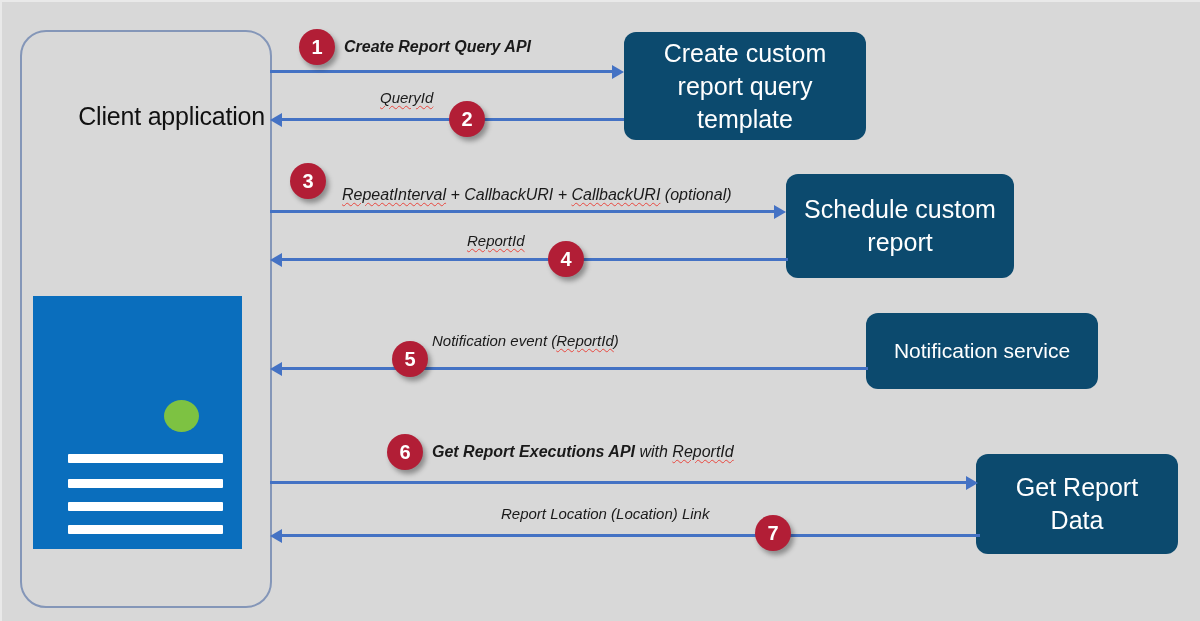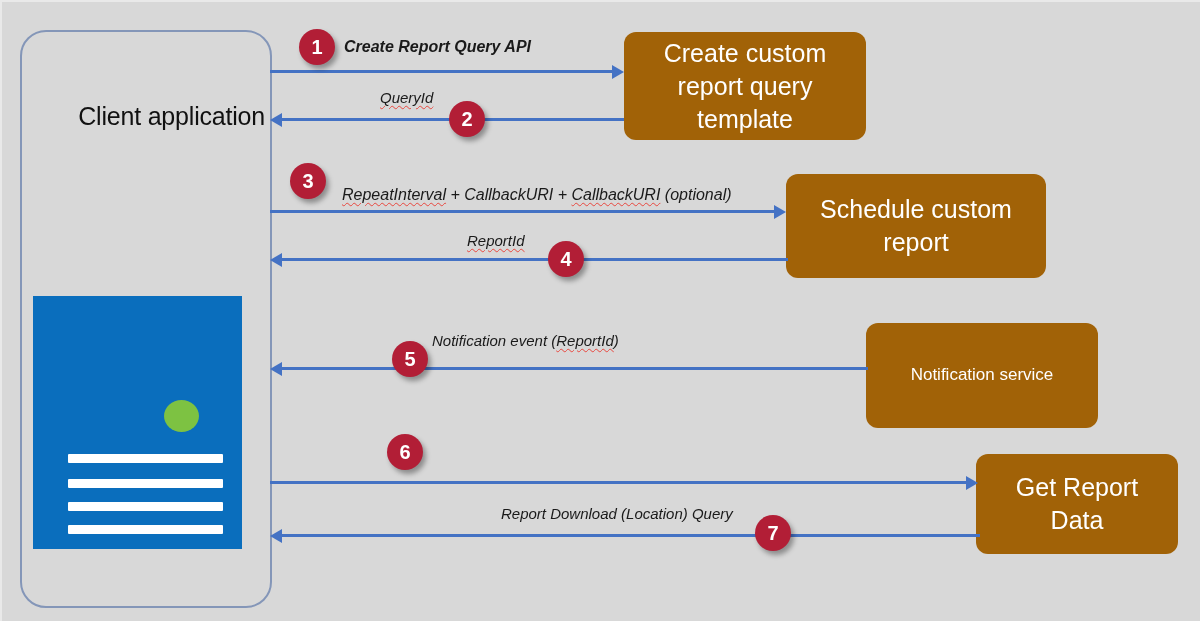--- a/index.html
+++ b/index.html
@@ -67,21 +67,21 @@
     left: 66px;
     width: 155px;
     height: 9px;
     background: #ffffff;
     border-radius: 1px;
   }
 
   
   .proc-box {
     position: absolute;
-    background: #a16207;
+    background: #0c4a6e;
     border-radius: 12px;
     color: #ffffff;
     display: flex;
     align-items: center;
     justify-content: center;
     text-align: center;
     line-height: 1.32;
     box-sizing: border-box;
     padding: 4px 10px;
   }
@@ -156,25 +156,25 @@
   <div class="doc-dot"></div>
   <div class="doc-line" style="top:452px;"></div>
   <div class="doc-line" style="top:477px;"></div>
   <div class="doc-line" style="top:500px;"></div>
   <div class="doc-line" style="top:523px;"></div>
 
   <div class="proc-box" style="left:622px; top:30px; width:242px; height:108px; font-size:25px;">
     <span>Create custom report query template</span>
   </div>
 
-  <div class="proc-box" style="left:784px; top:172px; width:260px; height:104px; font-size:25px;">
+  <div class="proc-box" style="left:784px; top:172px; width:228px; height:104px; font-size:25px;">
     <span>Schedule custom report</span>
   </div>
 
-  <div class="proc-box" style="left:864px; top:311px; width:232px; height:105px; font-size:17px;margin-top:10px;">
+  <div class="proc-box" style="left:864px; top:311px; width:232px; height:76px; font-size:21px;">
     <span>Notification service</span>
   </div>
 
   <div class="proc-box" style="left:974px; top:452px; width:202px; height:100px; font-size:25px;justify-content:flex-end;">
     <span>Get Report Data</span>
   </div>
 
   <div class="conn" style="left:268px; top:68px; width:342px;"></div>
   <div class="arrow-head arrow-right" style="left:610px; top:62.5px;"></div>
   <div class="badge" style="left:297px; top:27px;">1</div>
@@ -206,21 +206,24 @@
   <div class="conn" style="left:280px; top:365px; width:586px;"></div>
   <div class="arrow-head arrow-left" style="left:268px; top:359.5px;"></div>
   <div class="badge" style="left:390px; top:339px;">5</div>
   <div class="label lbl-15" style="left:430px; top:330px;">
     <span>Notification event (</span><span class="spell">ReportId</span><span>)</span>
   </div>
 
   <div class="conn" style="left:268px; top:479px; width:698px;"></div>
   <div class="arrow-head arrow-right" style="left:964px; top:473.5px;"></div>
   <div class="badge" style="left:385px; top:432px;">6</div>
+  <div class="label lbl-16" style="left:430px; top:441px;">
+    <span class="strong">Get Report Executions API</span><span> with </span><span class="spell">ReportId</span>
+  </div>
 
   <div class="conn" style="left:280px; top:532px; width:698px;"></div>
   <div class="arrow-head arrow-left" style="left:268px; top:526.5px;"></div>
   <div class="badge" style="left:753px; top:513px;">7</div>
   <div class="label lbl-15" style="left:499px; top:503px;">
-    <span>Report Download (Location) Query</span>
+    <span>Report Location (Location) Link</span>
   </div>
 
 </div>
 
 </body></html>

